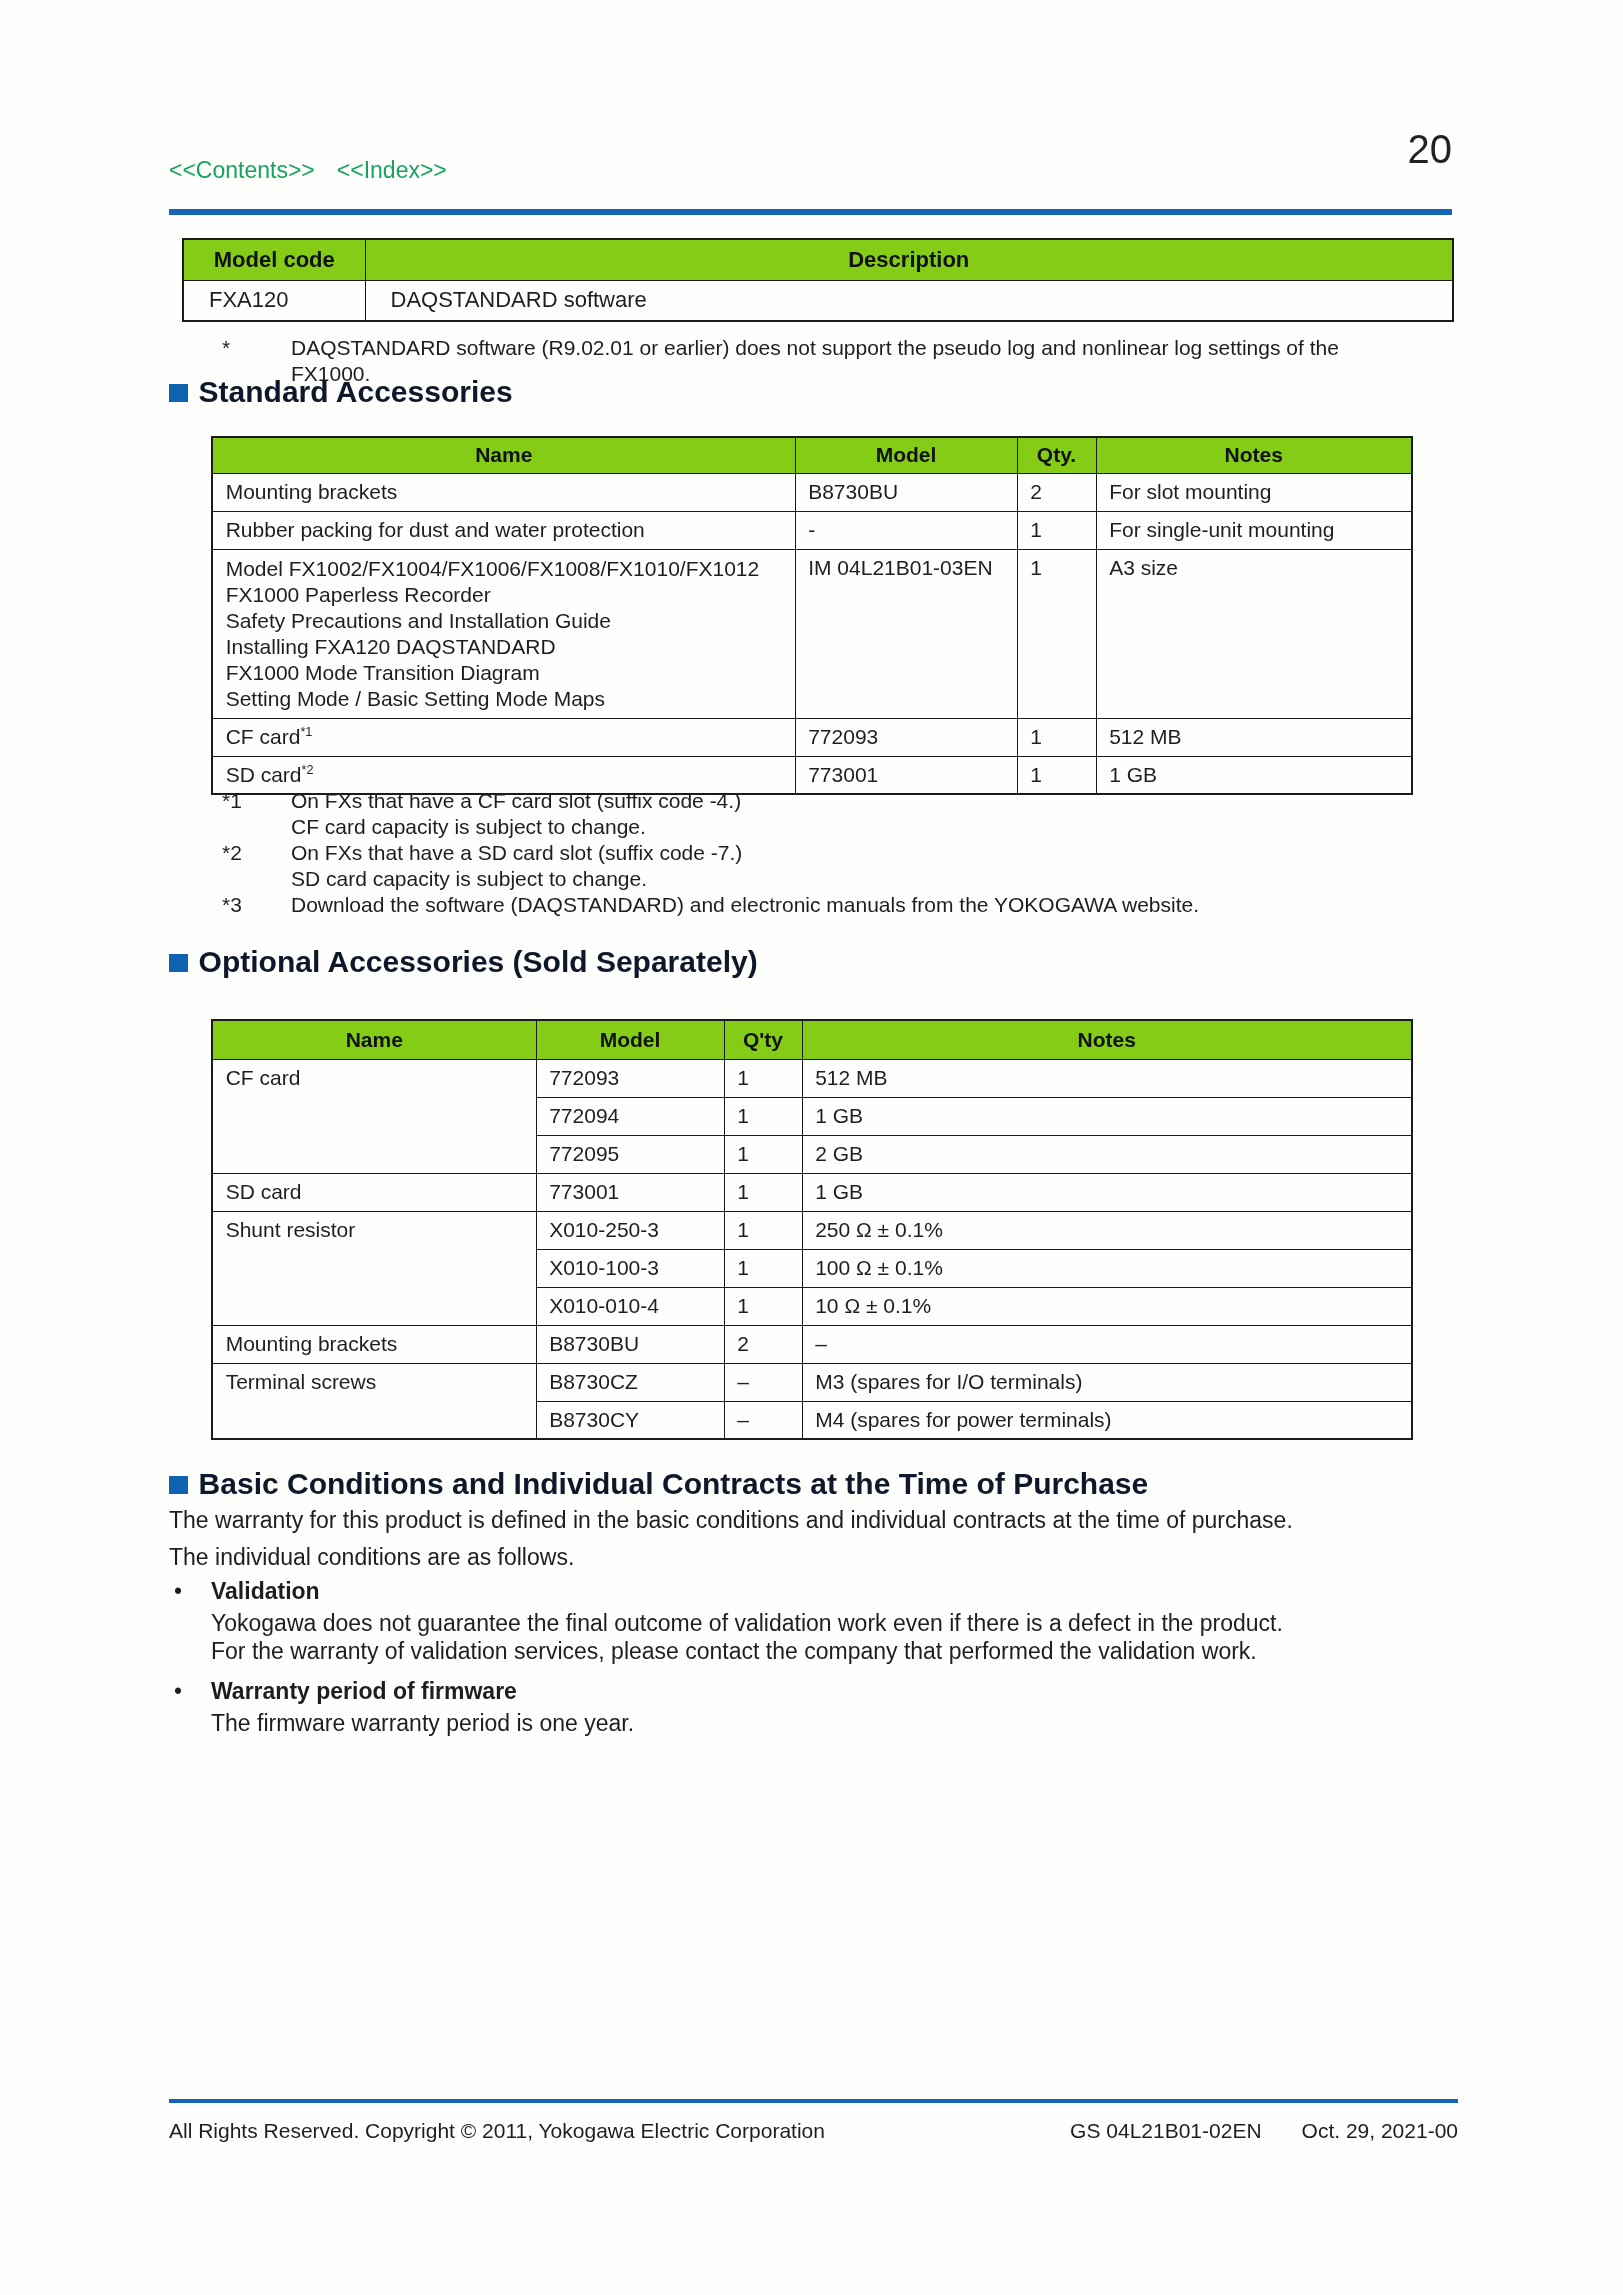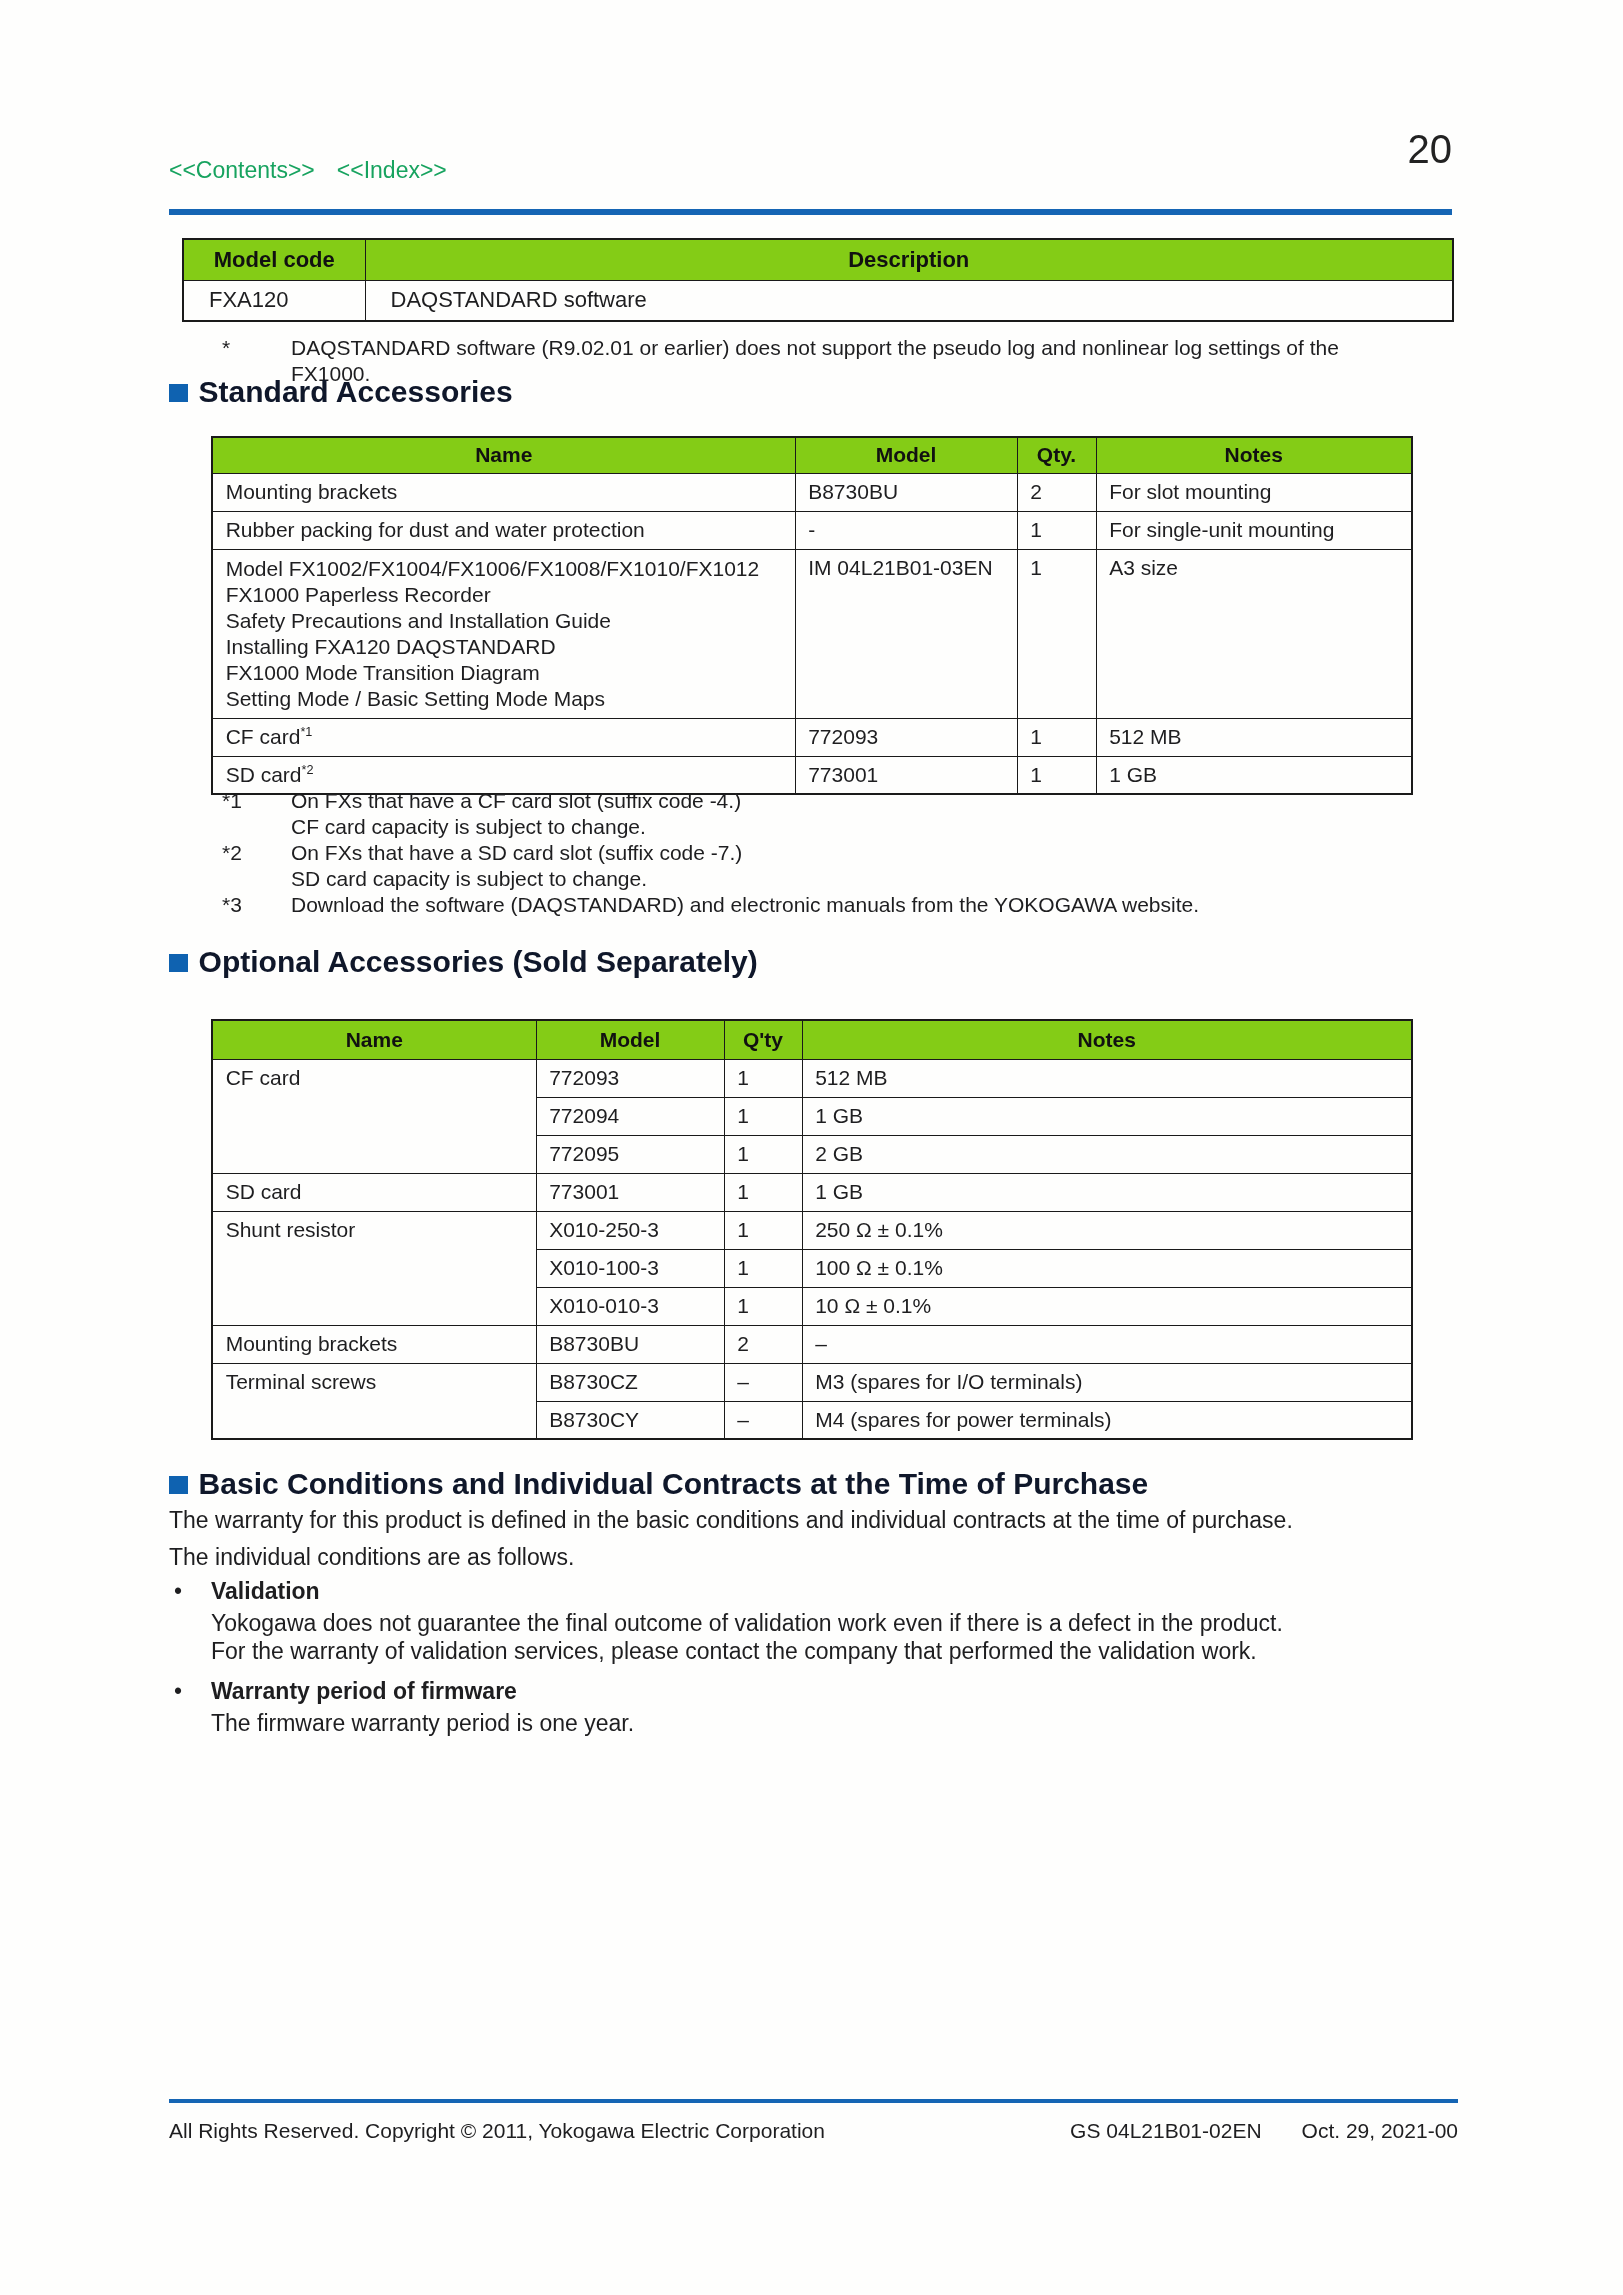--- a/index.html
+++ b/index.html
@@ -229,21 +229,21 @@
       <td>X010-250-3</td>
       <td>1</td>
       <td>250 Ω ± 0.1%</td>
     </tr>
     <tr>
       <td>X010-100-3</td>
       <td>1</td>
       <td>100 Ω ± 0.1%</td>
     </tr>
     <tr>
-      <td>X010-010-3</td>
+      <td>X010-010-4</td>
       <td>1</td>
       <td>10 Ω ± 0.1%</td>
     </tr>
     <tr>
       <td>Mounting brackets</td>
       <td>B8730BU</td>
       <td>2</td>
       <td>–</td>
     </tr>
     <tr>

